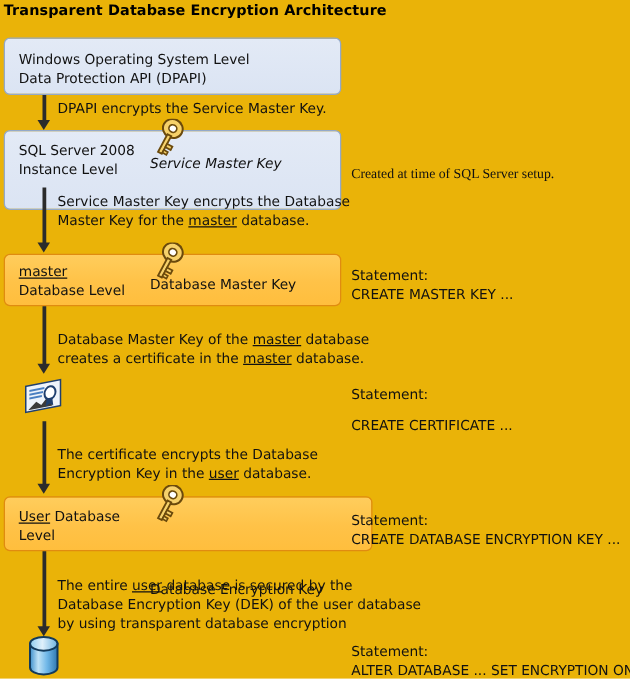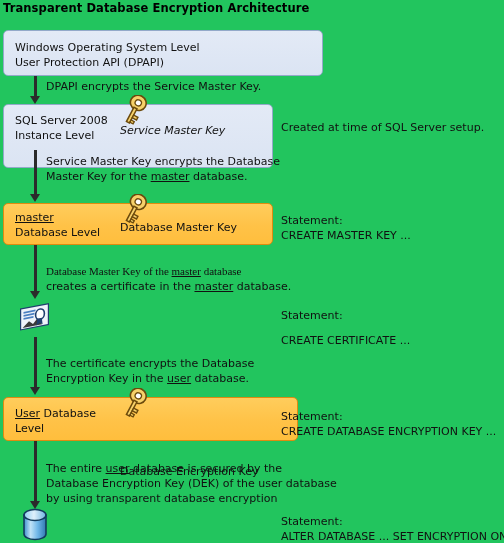--- a/index.html
+++ b/index.html
@@ -11,21 +11,21 @@
   body {
     font-family: "DejaVu Sans", "Liberation Sans", sans-serif;
     color: #1a1a1a;
     -webkit-font-smoothing: none;
   }
   #page {
     position: relative;
     width: 504px;
     height: 543px;
     overflow: hidden;
-    background: #22c55e;
+    background: #eab308;
   }
 
   .title {
     position: absolute;
     left: 3px;
     top: 1px;
     font-size: 11.5px;
     font-weight: bold;
     letter-spacing: 0.1px;
     color: #000000;
@@ -100,23 +100,23 @@
   
   .icon { position: absolute; }
 </style>
 </head>
 <body>
 
 <div id="page">
 
   <div class="title">Transparent Database Encryption Architecture</div>
 
-  <div class="box blue" style="left:3px; top:30px; width:320px; height:46px;">
+  <div class="box blue" style="left:3px; top:30px; width:270px; height:46px;">
     <div class="lbl-left" style="top:10px;">Windows Operating System Level</div>
-    <div class="lbl-left" style="top:25px;">User Protection API (DPAPI)</div>
+    <div class="lbl-left" style="top:25px;">Data Protection API (DPAPI)</div>
   </div>
 
   <div class="arrow" style="left:34px; top:76px; height:22px;"></div>
   <div class="arrowhead" style="left:30px; top:96px;"></div>
 
   <div class="note" style="left:46px; top:79px;">DPAPI encrypts the Service Master Key.</div>
 
   <div class="box blue" style="left:3px; top:104px; width:270px; height:64px;">
     <div class="lbl-left" style="top:9px;">SQL Server 2008</div>
     <div class="lbl-left" style="top:24px;">Instance Level</div>
@@ -128,21 +128,21 @@
       <g transform="rotate(28 17 19)">
         <ellipse cx="12" cy="9" rx="8" ry="7.5" fill="#f6d16a" stroke="#6b4a0c" stroke-width="1.6"></ellipse>
         <ellipse cx="12" cy="9" rx="3.2" ry="3" fill="#ffffff" stroke="#6b4a0c" stroke-width="1.3"></ellipse>
         <path d="M10.3 15 L13.7 15 L13.7 31 L10.3 31 Z" fill="#f6d16a" stroke="#6b4a0c" stroke-width="1.5"></path>
         <path d="M13.7 22 L18.5 22 L18.5 25 L13.7 25 Z" fill="#f6d16a" stroke="#6b4a0c" stroke-width="1.4"></path>
         <path d="M13.7 27.5 L17.3 27.5 L17.3 30 L13.7 30 Z" fill="#f6d16a" stroke="#6b4a0c" stroke-width="1.3"></path>
       </g>
     </svg>
   </div>
 
-  <div class="stmt" style="left:281px; top:120px;">Created at time of SQL Server setup.</div>
+  <div class="stmt" style="left:281px; top:132px;font-family:Liberation Serif, serif;">Created at time of SQL Server setup.</div>
 
   <div class="arrow" style="left:34px; top:150px; height:47px;"></div>
   <div class="arrowhead" style="left:30px; top:194px;"></div>
 
   <div class="note" style="left:46px; top:154px;text-align:right;">Service Master Key encrypts the Database</div>
   <div class="note" style="left:46px; top:169px;">Master Key for the <span class="u">master</span> database.</div>
 
   <div class="box orange" style="left:3px; top:203px; width:270px; height:42px;">
     <div class="lbl-left u" style="top:7px;">master</div>
     <div class="lbl-left" style="top:22px;">Database Level</div>
@@ -160,21 +160,21 @@
       </g>
     </svg>
   </div>
 
   <div class="stmt" style="left:281px; top:213px;">Statement:</div>
   <div class="stmt" style="left:281px; top:228px;">CREATE MASTER KEY ...</div>
 
   <div class="arrow" style="left:34px; top:245px; height:48px;"></div>
   <div class="arrowhead" style="left:30px; top:291px;"></div>
 
-  <div class="note" style="left:46px; top:264px;font-family:Liberation Serif, serif;">Database Master Key of the <span class="u">master</span> database</div>
+  <div class="note" style="left:46px; top:264px;">Database Master Key of the <span class="u">master</span> database</div>
   <div class="note" style="left:46px; top:279px;">creates a certificate in the <span class="u">master</span> database.</div>
 
   <div class="icon" style="left:18px; top:301px; width:34px; height:36px;">
     <svg width="34" height="36" viewBox="0 0 34 36">
       <g transform="skewY(-11) translate(0,5)">
         <rect x="2" y="3" width="29" height="22" fill="#1f3f6e"></rect>
         <rect x="3.2" y="4.2" width="26.6" height="19.6" fill="#eef3fa"></rect>
         <g fill="#4a7fc1">
           <rect x="5.5" y="7" width="12" height="1.7"></rect>
           <rect x="5.5" y="10" width="11" height="1.7"></rect>

